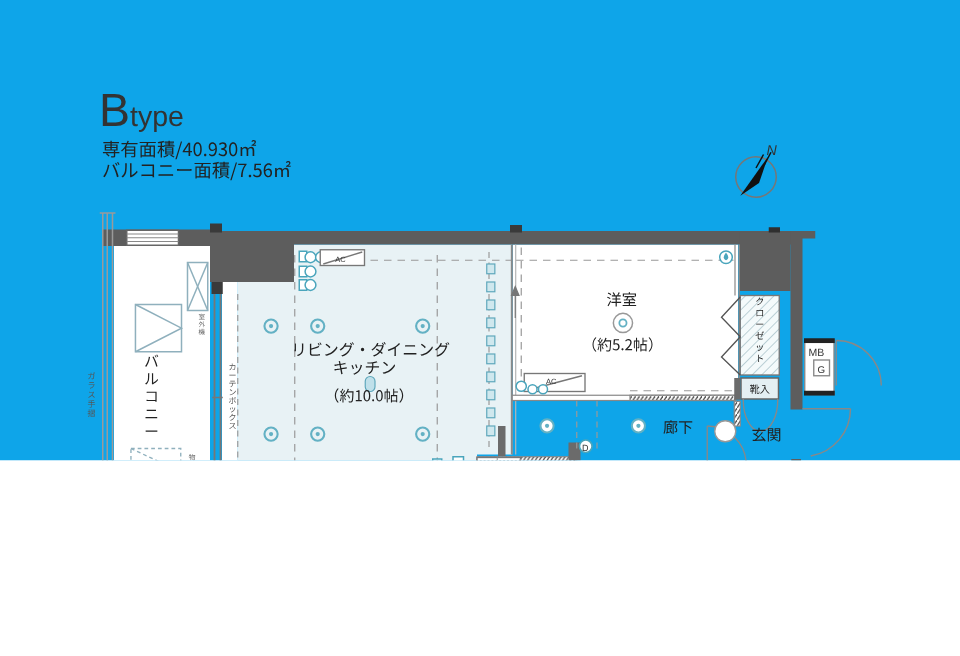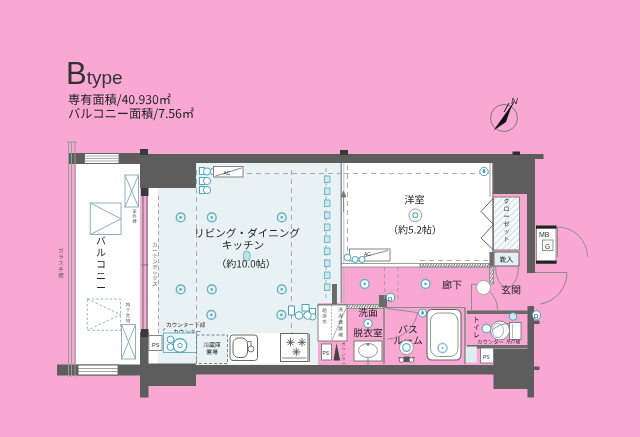--- a/index.html
+++ b/index.html
@@ -1,16 +1,16 @@
 <!DOCTYPE html>
 <html><head>
 <meta charset="utf-8">
 <style>
   html,body{margin:0;padding:0;background:#fff;}
-  .page{position:relative;width:640px;height:437px;background:#f9a8d4;overflow:hidden;
+  .page{position:relative;width:640px;height:307px;background:#0ea5e9;overflow:hidden;
         font-family:"Liberation Sans", sans-serif;}
   svg{position:absolute;left:0;top:0;}
   text{font-family:"Liberation Sans", sans-serif;fill:#333;-webkit-font-smoothing:antialiased;}
 </style>
 </head>
 <body>
 <div class="page">
 <svg width="640" height="437" viewBox="0 0 640 437">
   <defs>
     <pattern id="hatch" width="4.5" height="4.5" patternUnits="userSpaceOnUse" patternTransform="rotate(45)">

